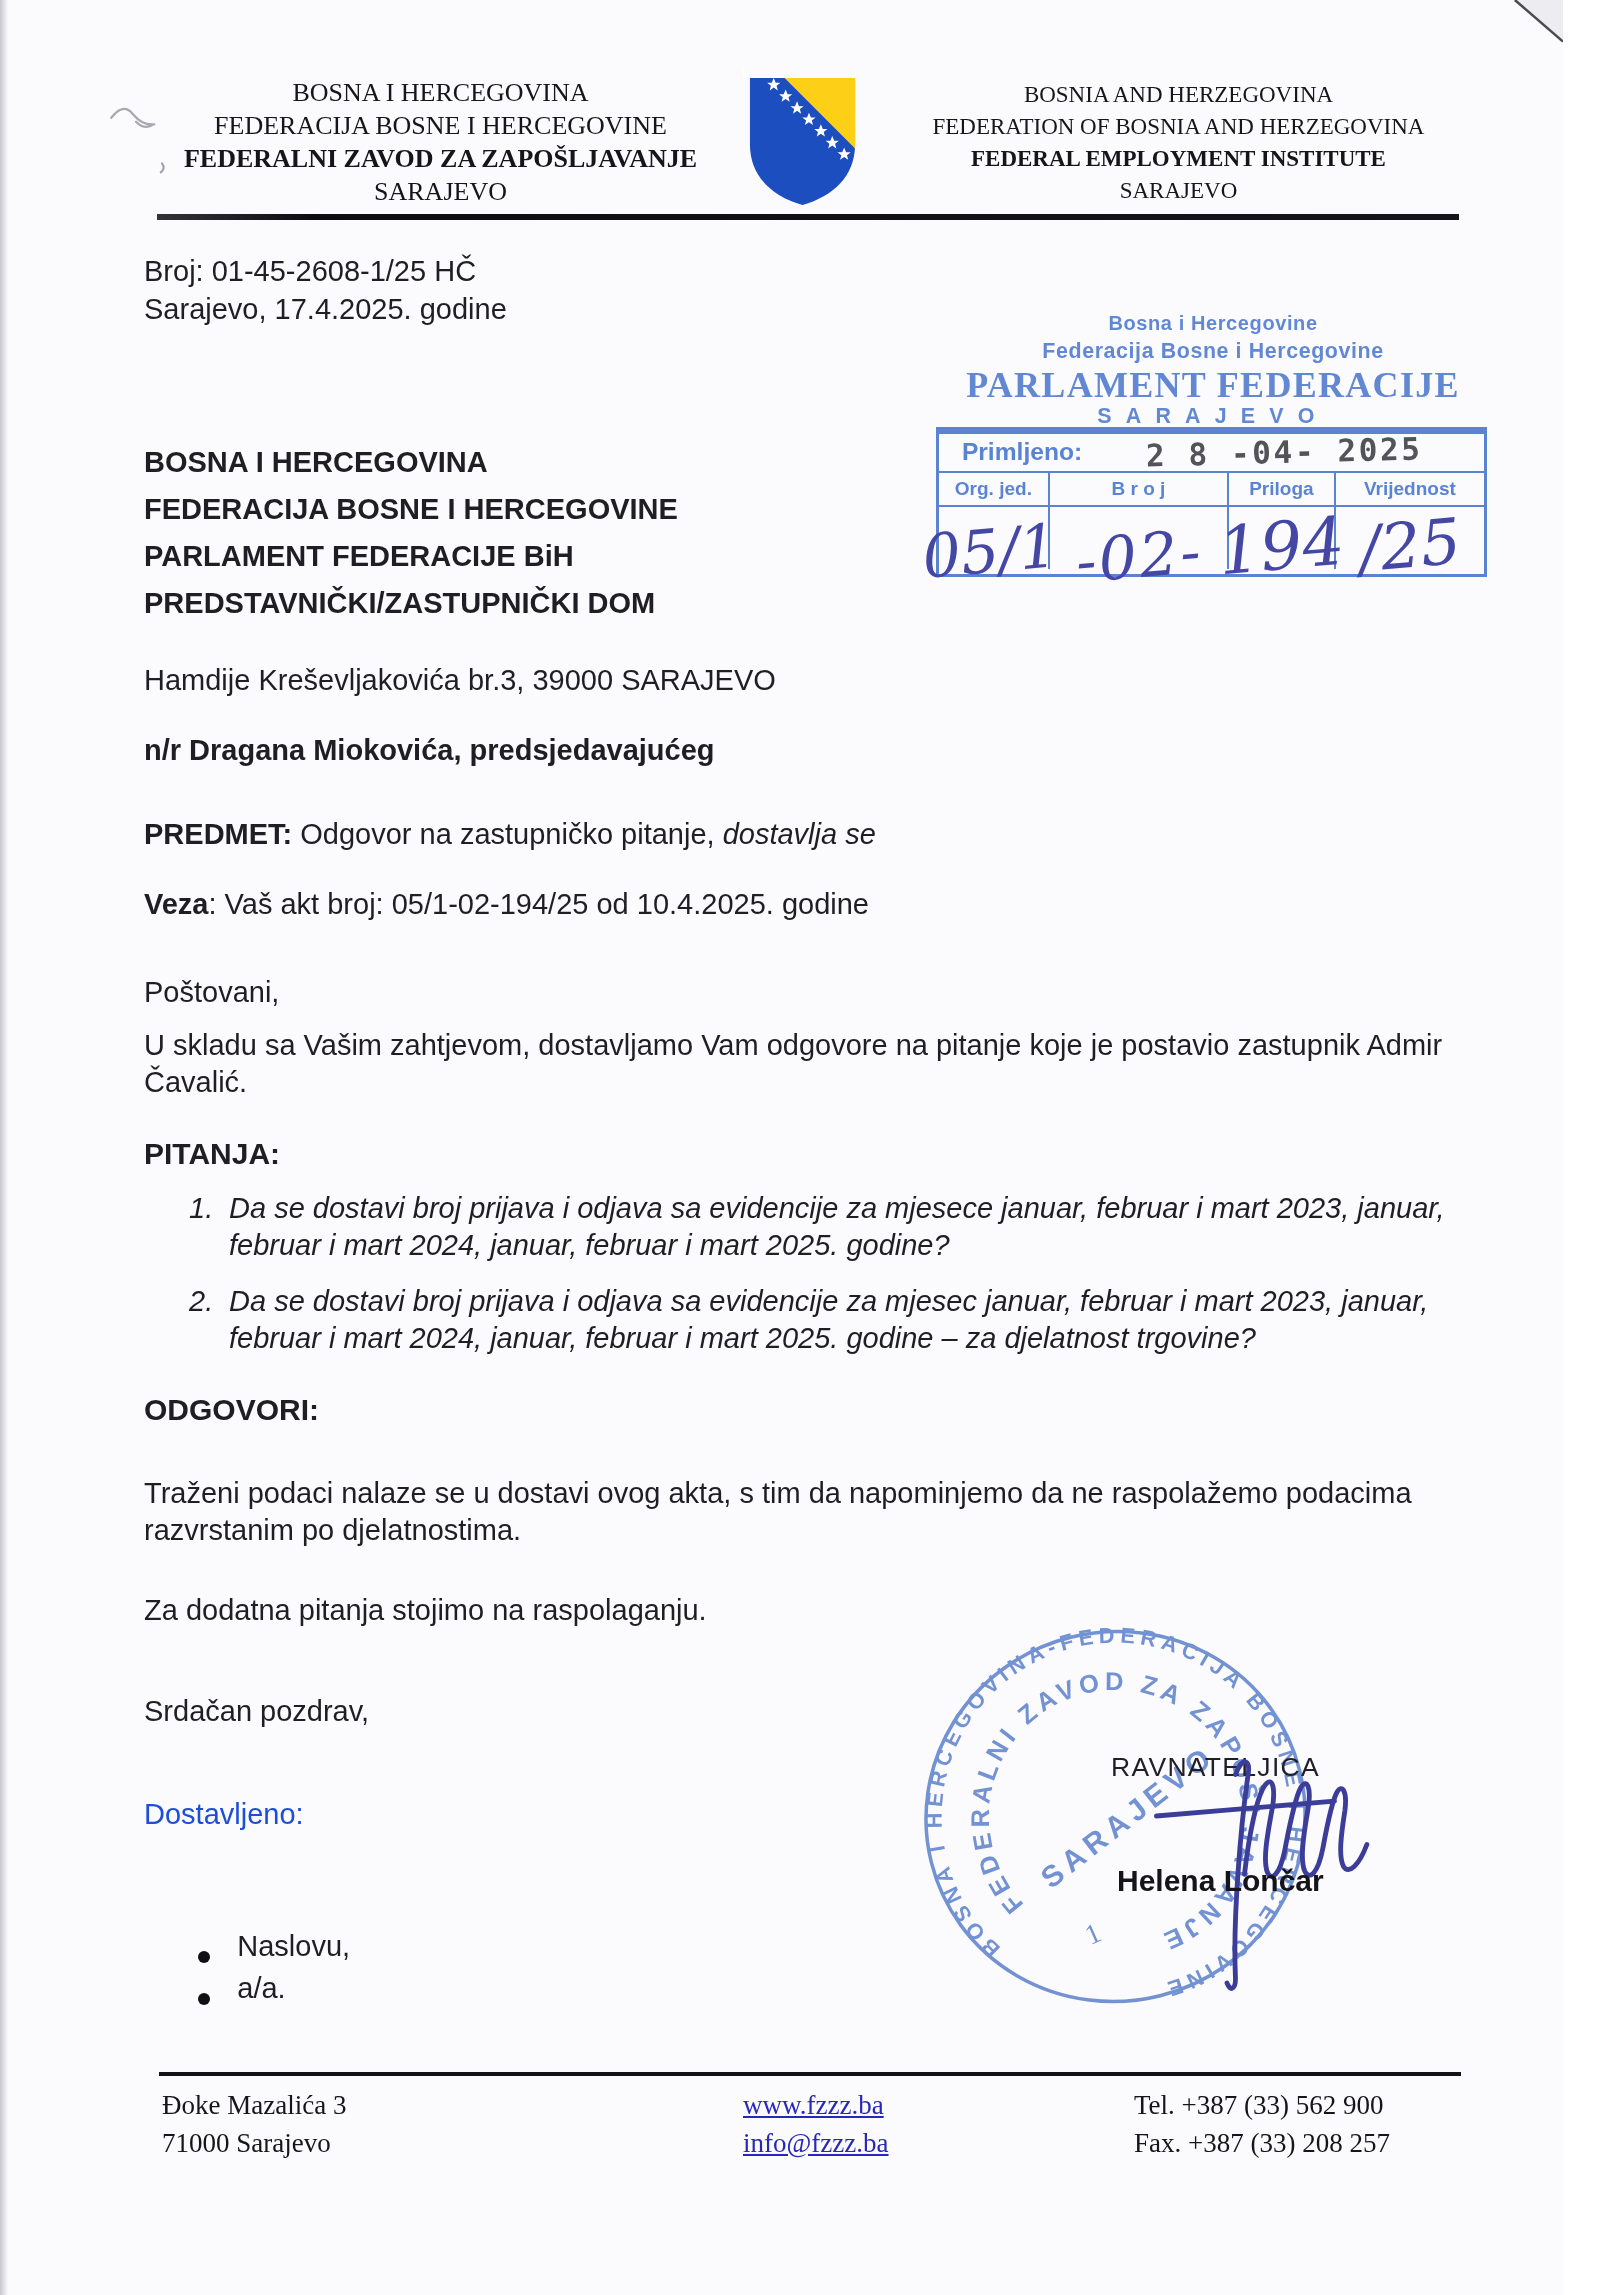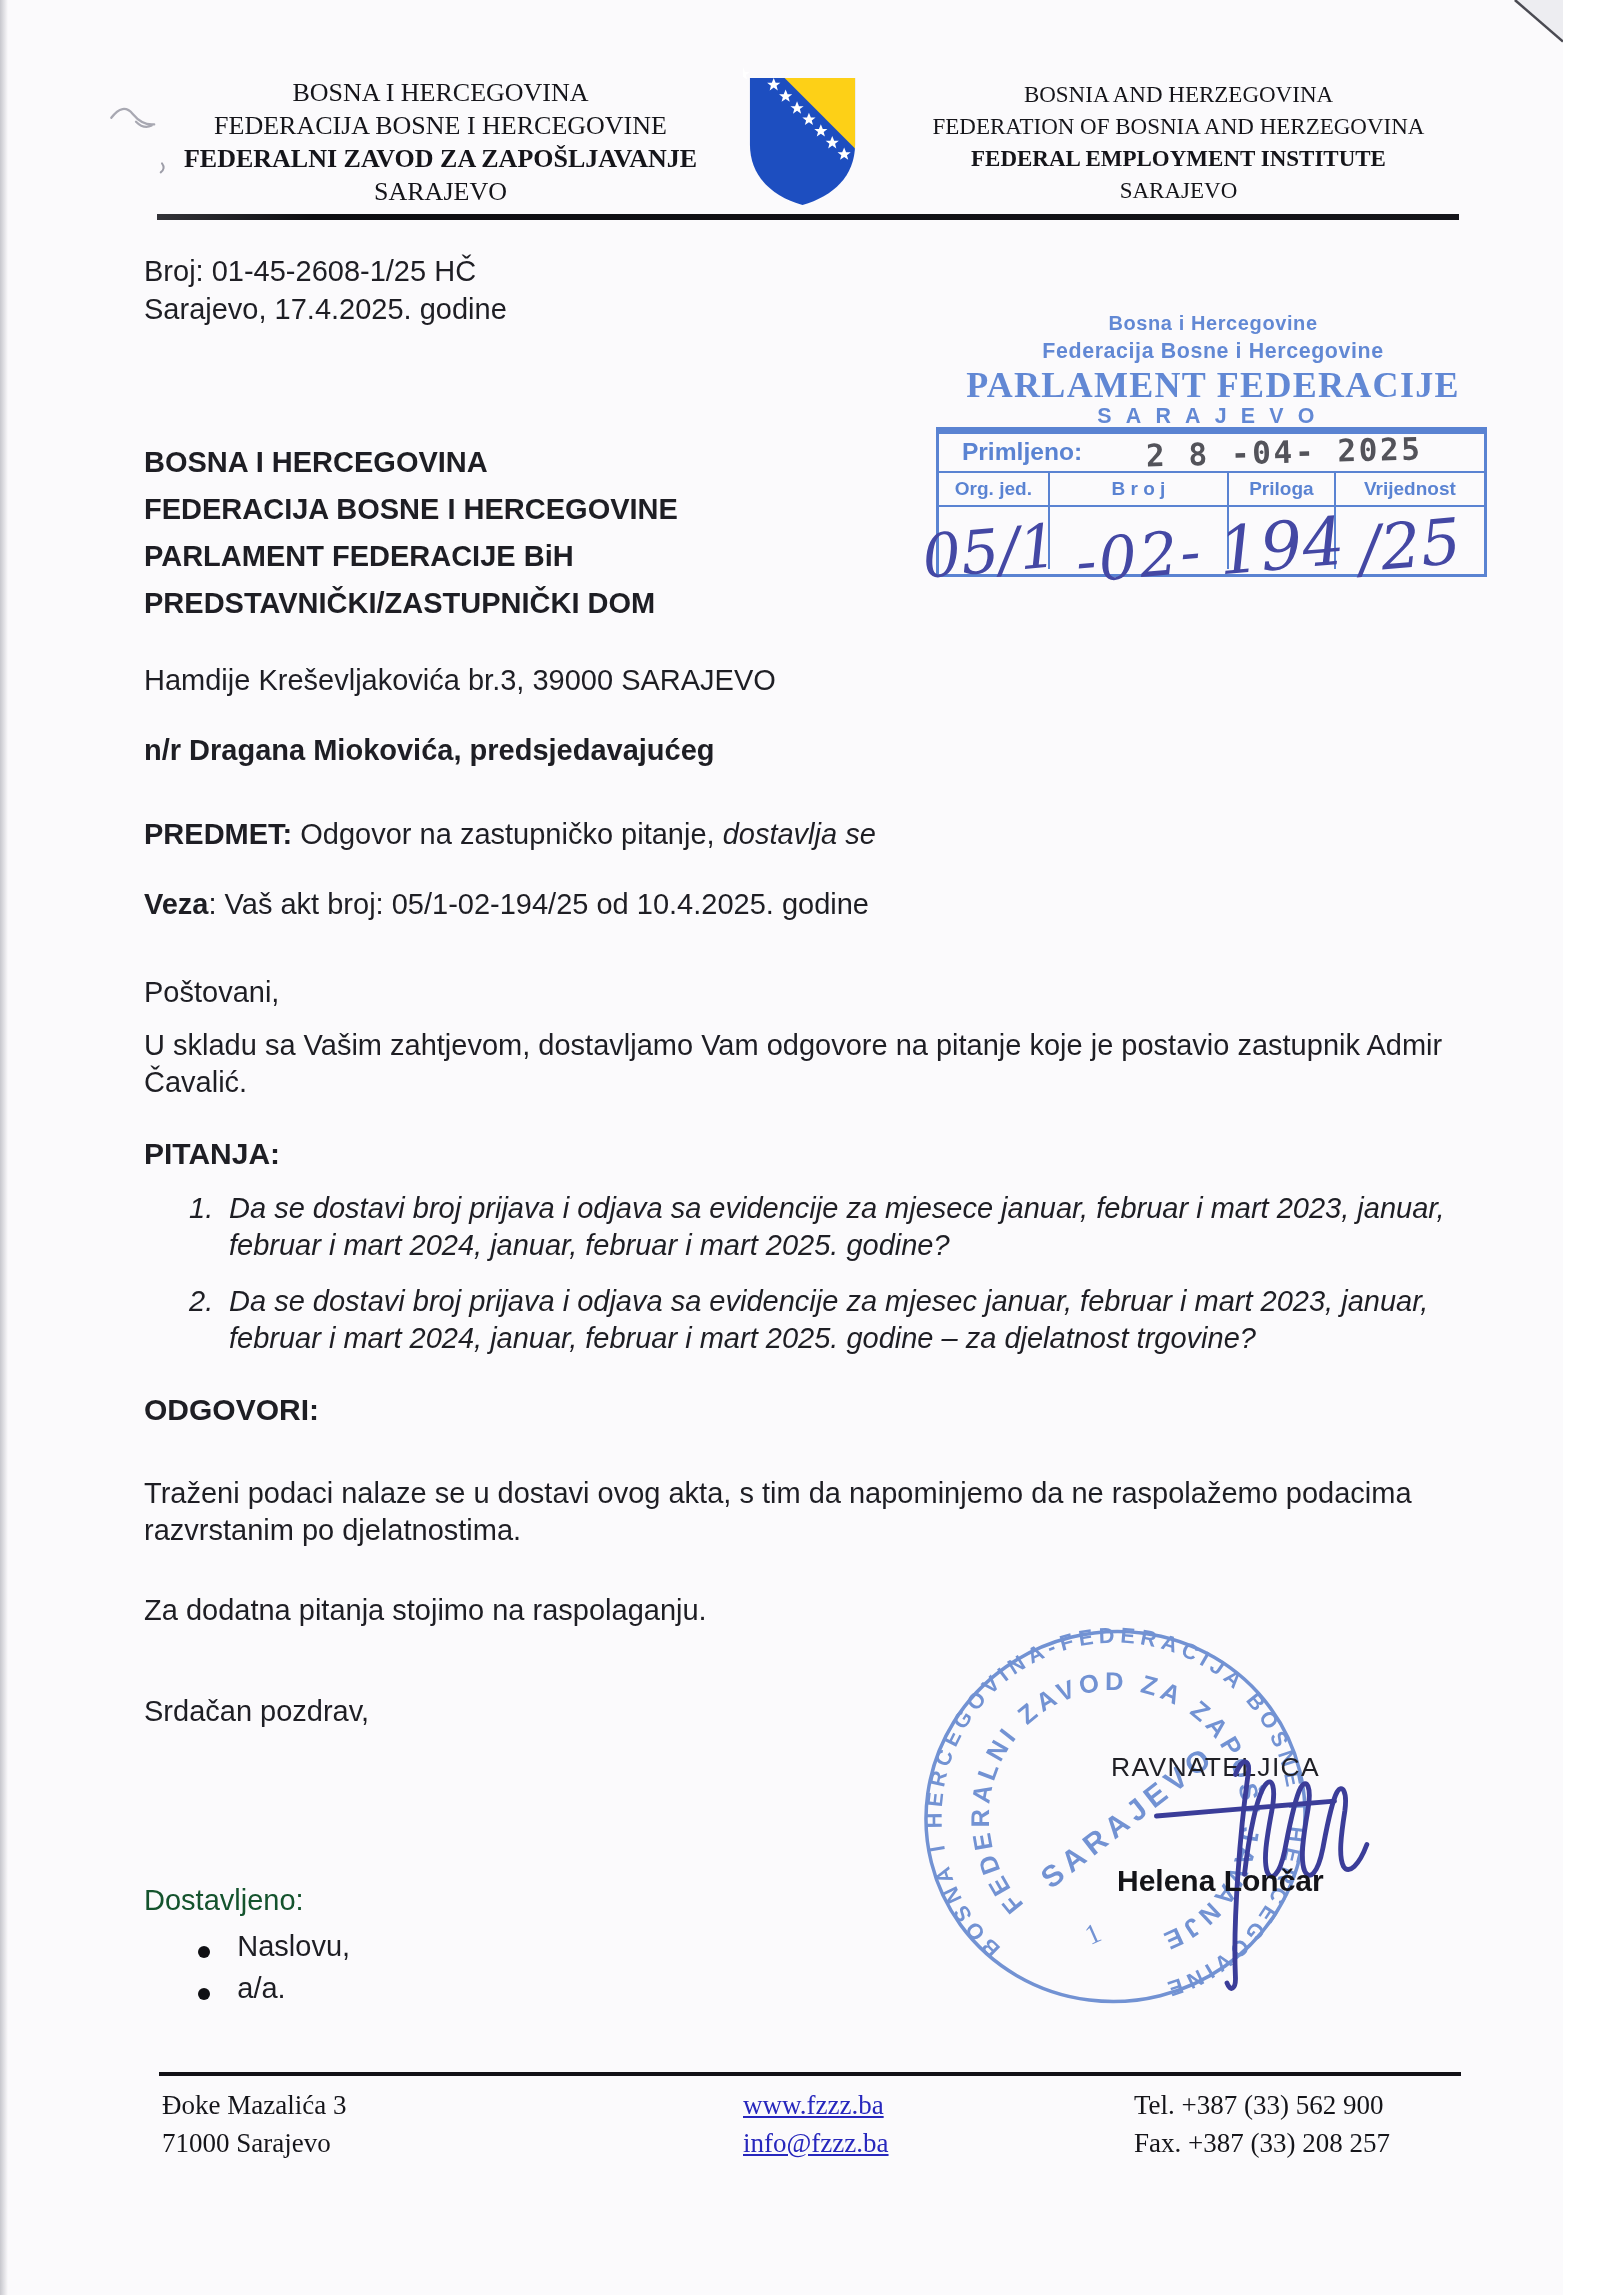--- a/index.html
+++ b/index.html
@@ -74,22 +74,22 @@
   .extra { top:1594px; }
   .farewell { top:1695px; }
 
   
   .round-stamp { position:absolute; left:911px; top:1612px; width:409px; height:409px; opacity:.85; }
   .sig-title { position:absolute; left:1111px; top:1752px; font-size:26.5px; letter-spacing:1.3px; color:#1f1f25; }
   .sig-name  { position:absolute; left:1117px; top:1864px; font-size:30px; font-weight:bold; color:#141419; }
   .signature-svg { position:absolute; left:1137px; top:1737px; width:259px; height:259px; }
 
   
-  .dist-label { position:absolute; left:144px; top:1884px; font-size:29px; color:#14532d; }
-  .dist-item { position:absolute; left:198px; font-size:29px; display:flex; align-items:center; }
+  .dist-label { position:absolute; left:144px; top:1798px; font-size:29px; color:#1d4ed8; }
+  .dist-item { position:absolute; left:198px; font-size:29px; display:flex; align-items:flex-end; }
   .di-1 { top:1930px; } .di-2 { top:1972px; }
   .bullet { width:12.3px; height:12.3px; background:#101014; border-radius:50%; margin:11.7px 27px 0 0; flex:none; }
 
   
   .footer-rule { position:absolute; left:159px; top:2072px; width:1302px; height:3.9px; background:#121217; }
   .foot { position:absolute; top:2086px; font-family:"Liberation Serif", serif; font-size:27px;
           line-height:38px; color:#15151a; }
   .foot-left { left:162px; } .foot-center { left:743px; } .foot-right { left:1134px; }
   .foot a { color:#2727bd; text-decoration:underline; }
 

